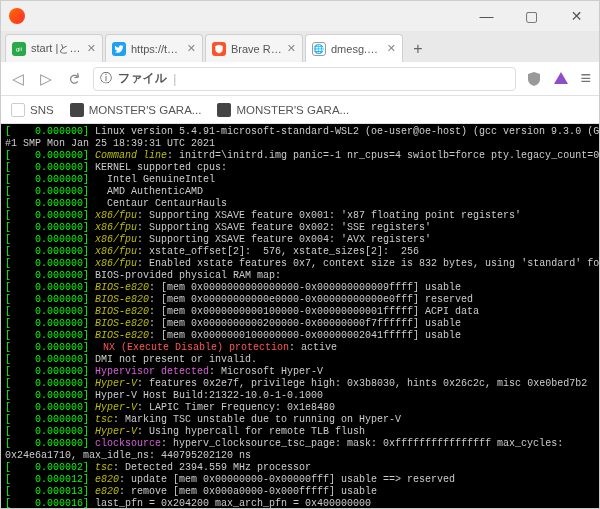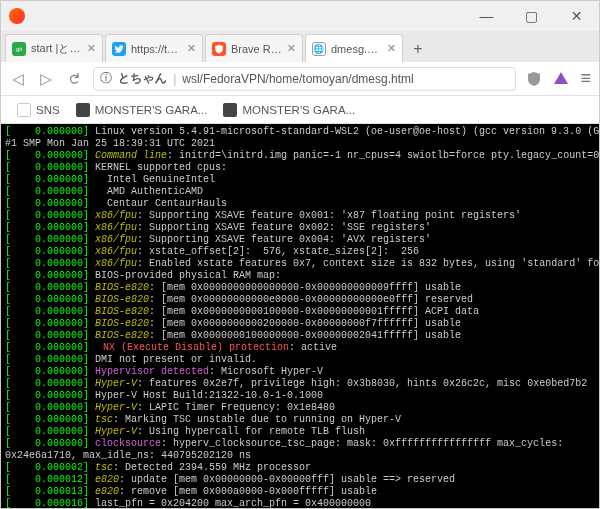--- a/index.html
+++ b/index.html
@@ -16,21 +16,21 @@
   .tab .lbl{flex:1;overflow:hidden;text-overflow:ellipsis;}
   .tab .x{color:#888;font-size:11px;flex:0 0 auto;}
   .newtab{width:26px;height:26px;display:flex;align-items:center;justify-content:center;color:#666;font-size:16px;}
   .toolbar { height: 34px; background:#fff; border-bottom:1px solid #e0e0e0; display:flex; align-items:center; padding:0 8px; gap:10px;}
   .nav-btn{color:#888;font-size:15px;width:18px;text-align:center;}
   .nav-btn.reload{transform:rotate(80deg);}
   .addr{flex:1;height:24px;border:1px solid #ddd;border-radius:4px;display:flex;align-items:center;padding:0 6px;font-size:12px;color:#555;gap:6px;}
   .addr .prefix{font-weight:600;}
   .addr .sep{color:#bbb;}
   .rt-icons{display:flex;gap:12px;align-items:center;color:#777;}
-  .bmbar{height:28px;background:#fff;border-bottom:1px solid #e0e0e0;display:flex;align-items:center;padding:0 16px;gap:16px;}
+  .bmbar{height:28px;background:#fff;border-bottom:1px solid #e0e0e0;display:flex;align-items:center;padding:0 10px;gap:16px;}
   .bm{display:flex;align-items:center;gap:5px;font-size:11.5px;color:#555;white-space:nowrap;}
   .bm .ico{width:14px;height:14px;border-radius:2px;flex:0 0 14px;}
   .content{flex:1;background:#000;overflow:hidden;font-family:"Consolas","Courier New",monospace;font-size:10px;line-height:12px;padding:2px 4px;color:#ccc;white-space:pre;}
   .ln{display:flex;}
   .br{color:#00ff00;}    
   .ts{color:#00ff00;}
   .yel{color:#bfbf00;font-style:italic;}
   .red{color:#ff5555;padding-left:8px;}
   .mag{color:#d75fd7;}
   .wht{color:#cccccc;}
@@ -82,23 +82,22 @@
       </div>
       <div class="newtab">+</div>
   </div>
 
   <div class="toolbar">
     <span class="nav-btn">◁</span>
     <span class="nav-btn">▷</span>
     <span class="nav-btn reload">↻</span>
     <div class="addr">
       <span>ⓘ</span>
-      <span class="prefix">とちゃん</span>
+      <span class="prefix">ファイル</span>
       <span class="sep">|</span>
-      <span>wsl/FedoraVPN/home/tomoyan/dmesg.html</span>
     </div>
     <div class="rt-icons">
       <span style="color:#999">
         <svg width="16" height="16" viewBox="0 0 16 16">
             <path fill="currentColor" d="M8 1l6 2v5c0 4-3 6-6 7-3-1-6-3-6-7V3l6-2z"></path>
           </svg>
       </span>
       <span style="color:#8e4ec6">
         <svg width="14" height="14" viewBox="0 0 14 14">
             <path fill="currentColor" d="M7 0l7 12H0z"></path>

